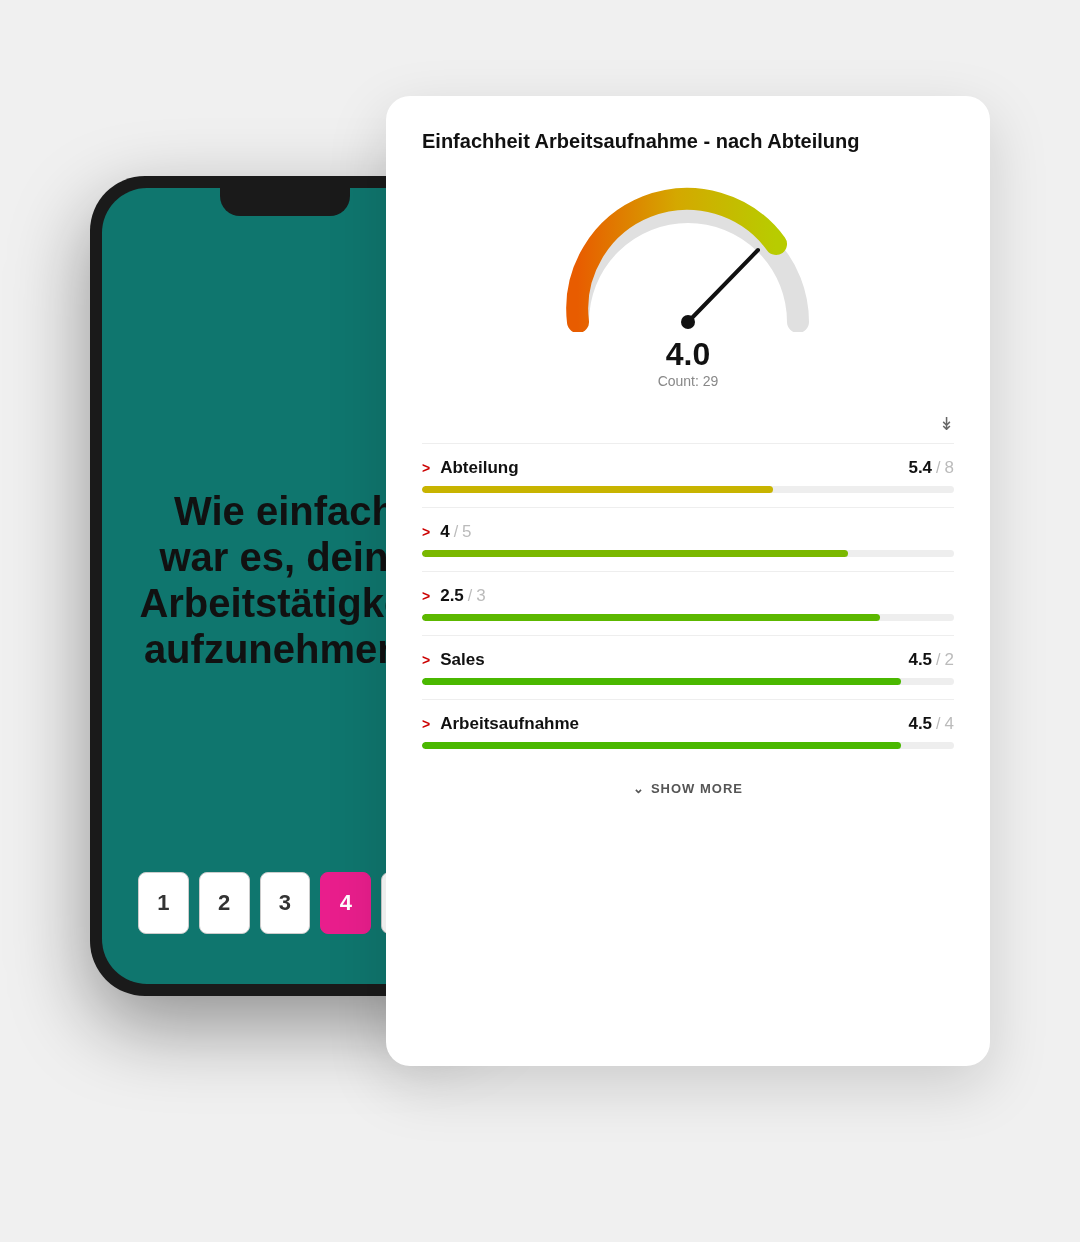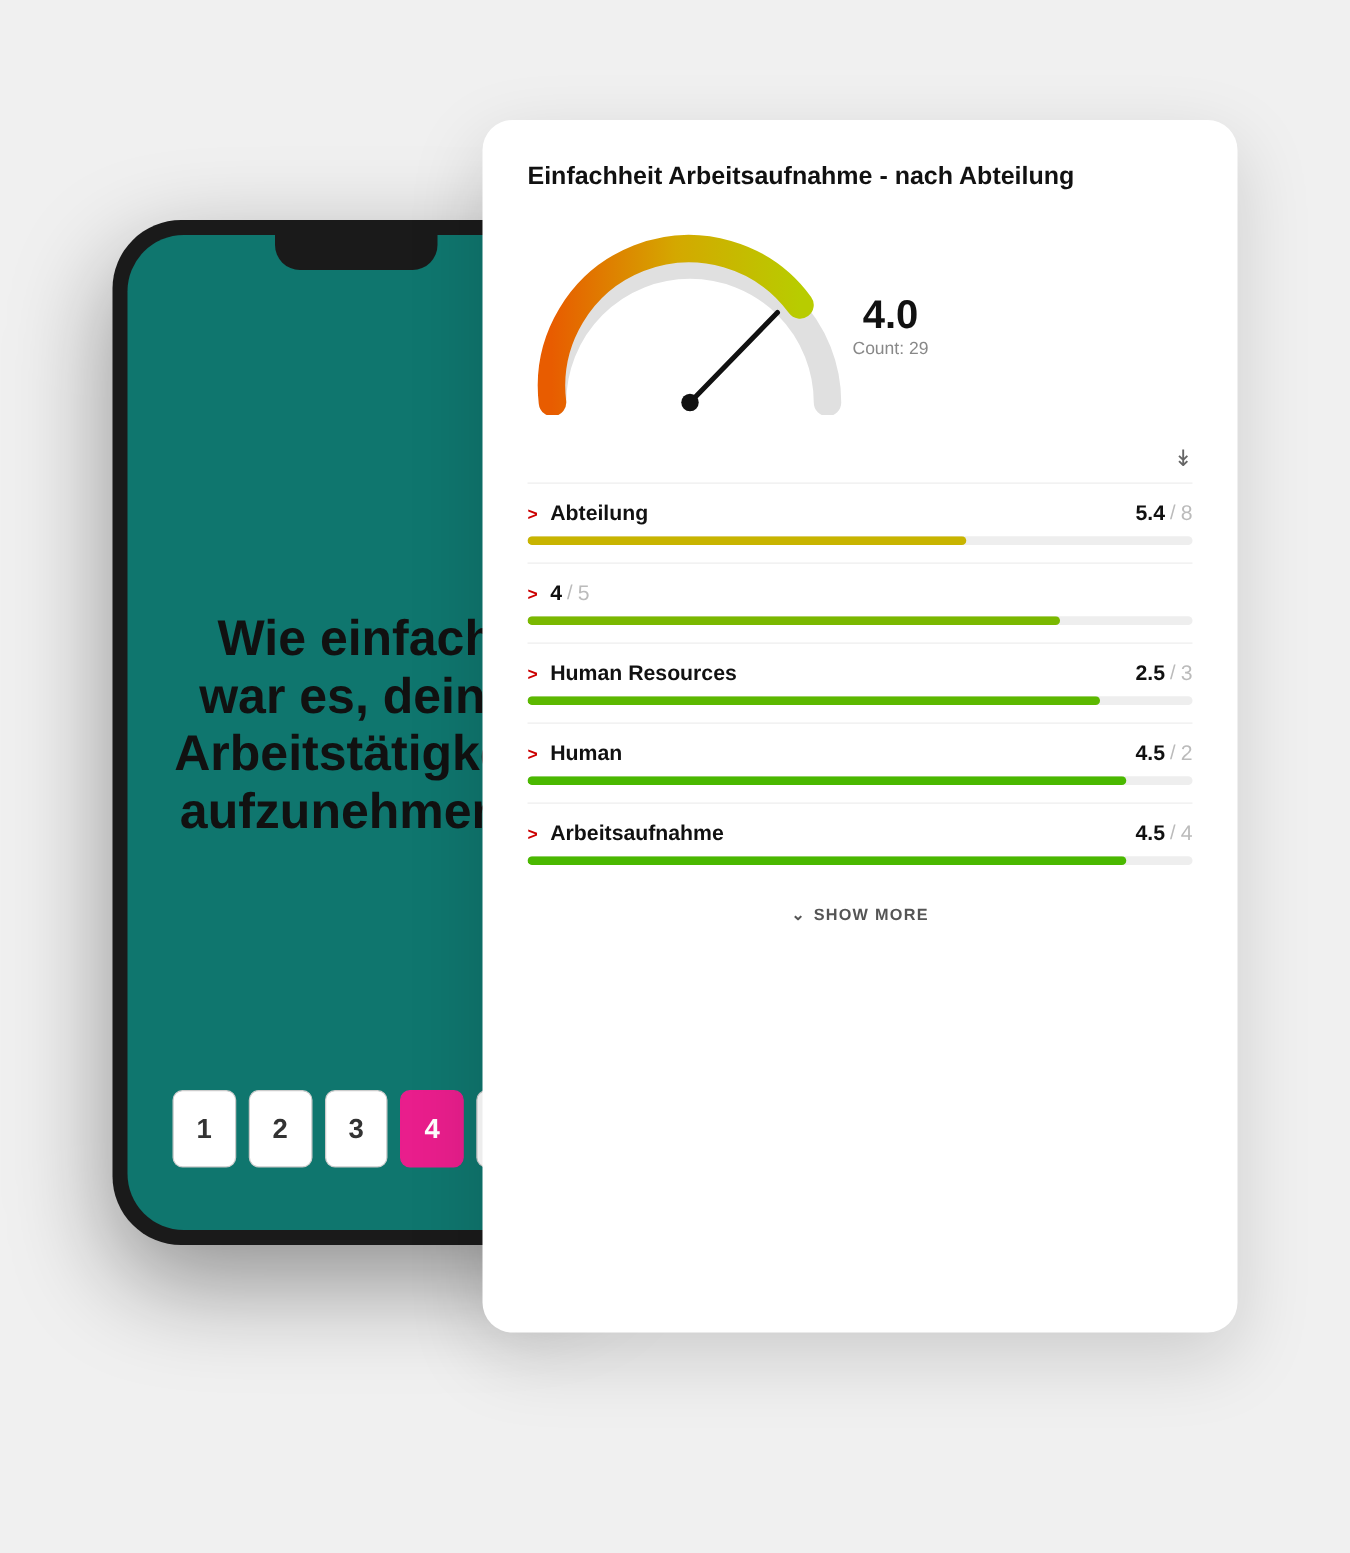--- a/index.html
+++ b/index.html
@@ -128,21 +128,21 @@
       font-size: 20px;
       font-weight: 700;
       color: #111;
       line-height: 1.3;
       margin-bottom: 28px;
     }
 
     
     .gauge-container {
       display: flex;
-      flex-direction: row;
+      flex-direction: column;
       align-items: center;
       margin-bottom: 24px;
     }
 
     .gauge-svg-wrap {
       width: 260px;
       height: 150px;
       position: relative;
     }
 
@@ -320,33 +320,32 @@
       <span class="dept-slash"> / </span>
       <span class="dept-count">5</span>
     </div>
     <div class="dept-bar-track">
       <div class="dept-bar-fill" style="width:80%; background:#7ab800;"></div>
     </div>
   </div>
         <div class="dept-row">
     <div class="dept-header">
       <span class="dept-chevron">&gt;</span>
-      <span class="dept-name">Human Resources</span>
       <span class="dept-score">2.5</span>
       <span class="dept-slash"> / </span>
       <span class="dept-count">3</span>
     </div>
     <div class="dept-bar-track">
       <div class="dept-bar-fill" style="width:86%; background:#5cb800;"></div>
     </div>
   </div>
         <div class="dept-row">
     <div class="dept-header">
       <span class="dept-chevron">&gt;</span>
-      <span class="dept-name">Human</span>
+      <span class="dept-name">Sales</span>
       <span class="dept-score">4.5</span>
       <span class="dept-slash"> / </span>
       <span class="dept-count">2</span>
     </div>
     <div class="dept-bar-track">
       <div class="dept-bar-fill" style="width:90%; background:#4ab800;"></div>
     </div>
   </div>
         <div class="dept-row">
     <div class="dept-header">

